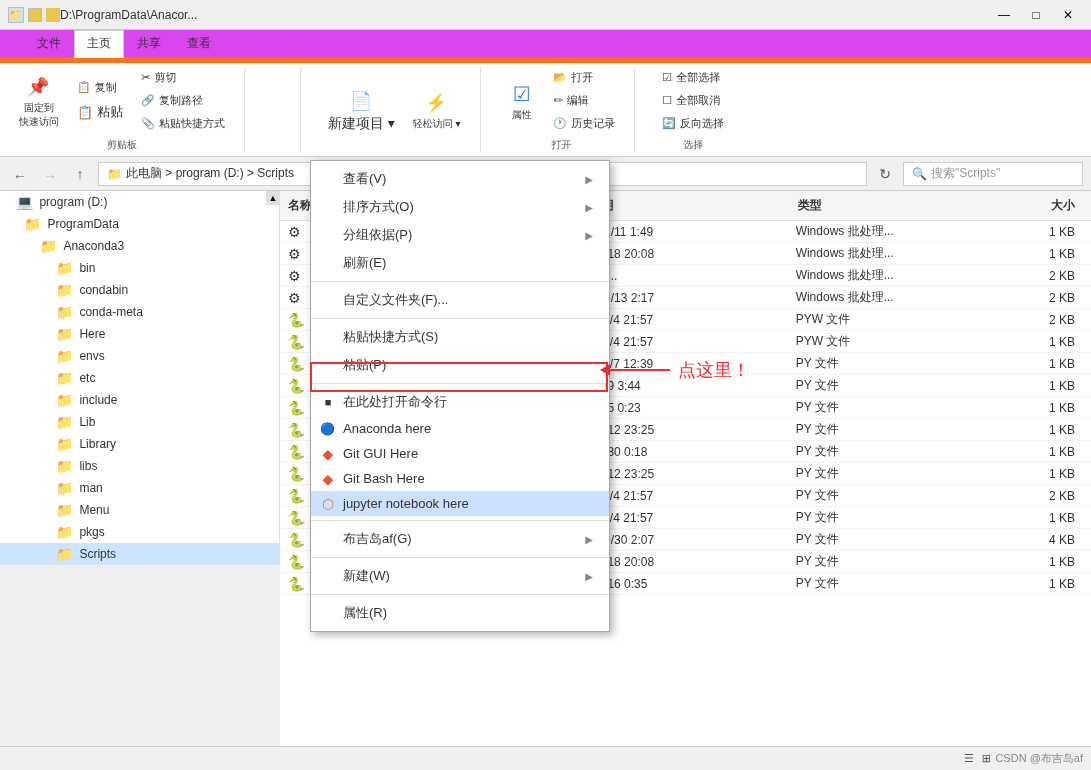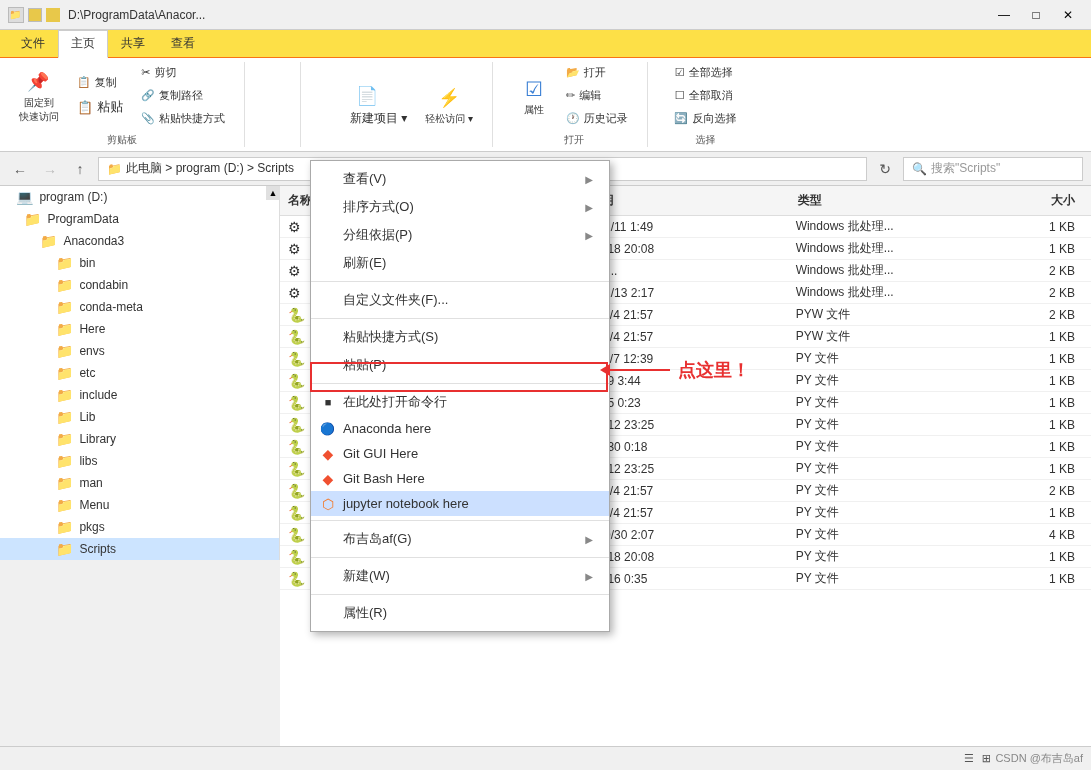--- a/index.html
+++ b/index.html
@@ -32,21 +32,20 @@
       width: 16px;
       height: 16px;
       background: #ddd;
       border: 1px solid #bbb;
       display: flex;
       align-items: center;
       justify-content: center;
       font-size: 10px;
     }
     .title-bar-path {
-      margin-left: 8px;
       font-size: 12px;
       color: #333;
     }
     .title-bar-controls {
       position: absolute;
       right: 8px;
       display: flex;
       gap: 2px;
     }
     .title-btn {
@@ -62,23 +61,23 @@
     }
 
     
     .ribbon {
       background: #f5f5f5;
       border-bottom: 1px solid #ccc;
     }
     .ribbon-tabs {
       display: flex;
       gap: 0;
-      padding: 0 8px;
-      border-bottom: 1px solid #f97316;
-      background: #fde047;
+      padding: 0 24px;
+      border-bottom: 6px solid #f97316;
+      background: #d946ef;
     }
     .ribbon-tab {
       padding: 4px 12px;
       font-size: 12px;
       cursor: pointer;
       border: 1px solid transparent;
       background: transparent;
       color: #333;
     }
     .ribbon-tab.active {
@@ -373,21 +372,21 @@
       width: 0;
       height: 0;
       border-top: 6px solid transparent;
       border-bottom: 6px solid transparent;
       border-right: 10px solid #e83030;
     }
     .click-text {
       background: transparent;
       color: #e83030;
       font-size: 18px;
-      font-weight: bold;
+      font-weight: normal;
       margin-left: 8px;
     }
 
     
     .jupyter-highlight-box {
       position: absolute;
       top: 362px;
       left: 310px;
       width: 298px;
       height: 30px;
@@ -481,21 +480,21 @@
 
     <div class="ribbon-group" style="min-width:40px;">
       <div class="ribbon-group-items"></div>
       <span class="ribbon-group-label"></span>
     </div>
 
     <div class="ribbon-group">
       <div class="ribbon-group-items">
         <div class="ribbon-btn">
           <div class="ribbon-btn-icon">📄</div>
-          <span style="font-size:12px;margin-left:22px;">新建项目 ▾</span>
+          <span style="font-size:14px;">新建项目 ▾</span>
         </div>
         <div class="ribbon-btn">
           <div class="ribbon-btn-icon">⚡</div>
           <span style="font-size:10px;">轻松访问 ▾</span>
         </div>
       </div>
     </div>
 
     <div class="ribbon-group">
       <div class="ribbon-group-items">

